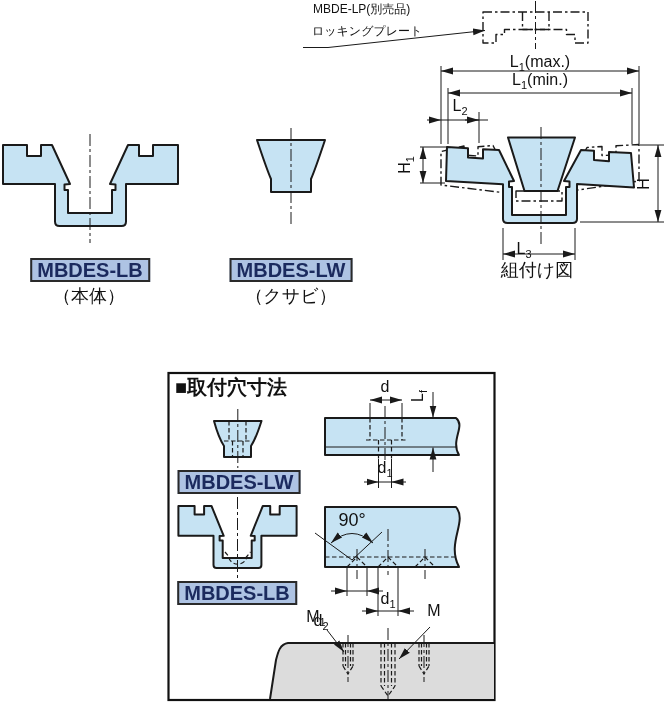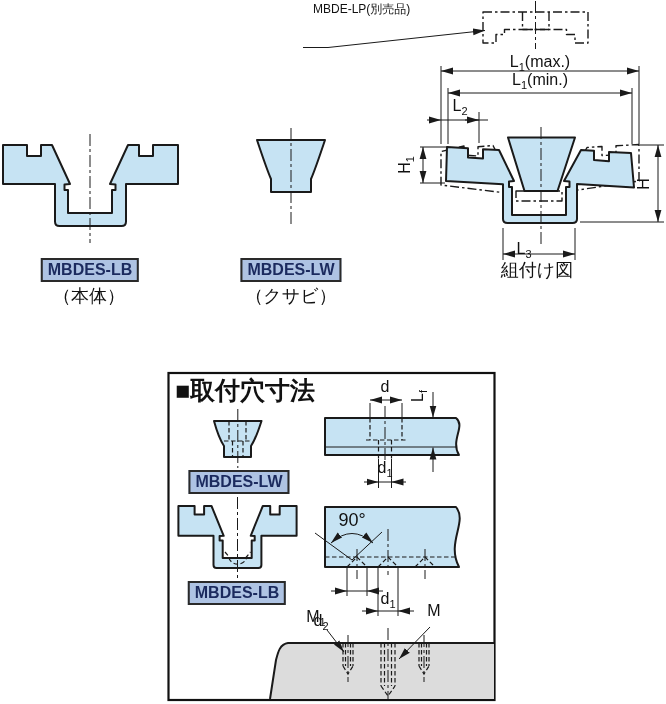--- a/index.html
+++ b/index.html
@@ -16,24 +16,24 @@
   .thin{fill:none;stroke:var(--line);stroke-width:1;}
   .dash{fill:none;stroke:var(--line);stroke-width:1.2;stroke-dasharray:4.5 2.5;}
   .cline{fill:none;stroke:var(--line);stroke-width:1;stroke-dasharray:12 3 3 3;}
   .alt{fill:none;stroke:var(--line);stroke-width:1.4;stroke-dasharray:9 3 2.5 3;stroke-linejoin:round;}
   .lbl{position:absolute;font-size:16px;line-height:1.05;white-space:nowrap;}
   .c{transform:translate(-50%,-50%);}
   .rot{transform:translate(-50%,-50%) rotate(-90deg);}
   .lbl sub{font-size:11px;}
   .jp{font-size:12px;}
   .cap{font-size:18px;}
-  .title{font-size:25px;font-weight:bold;}
+  .title{font-size:20px;font-weight:bold;}
   .plabel{position:absolute;transform:translate(-50%,-50%);background:var(--label-bg);
           border:2px solid #2a2a2a;color:var(--label-text);font-weight:bold;
-          font-size:16px;padding:0 5px;line-height:20px;white-space:nowrap;}
+          font-size:20px;padding:0 5px;line-height:20px;white-space:nowrap;}
 </style>
 </head>
 <body>
 
 <div class="page">
 
 <svg width="666" height="704" viewBox="0 0 666 704">
   <defs>
     <marker id="ah" viewBox="0 0 12 8" refX="12" refY="4" markerWidth="12" markerHeight="8" markerUnits="userSpaceOnUse" orient="auto-start-reverse">
       <path d="M12,4 L0,0.6 L0,7.4 Z" fill="#1a1a1a"></path>
@@ -149,20 +149,21 @@
       <path class="cline" d="M388,628 V699"></path>
       <path class="dash" d="M419,643 V666 M429,643 V666 M421.5,643 V666 M426.5,643 V666 M419,666 L424,674 L429,666"></path>
       <path class="cline" d="M424,635 V682"></path>
       <line class="thin" x1="327" y1="630" x2="344" y2="652" marker-end="url(#ah)"></line>
       <line class="thin" x1="430" y1="627" x2="399" y2="659" marker-end="url(#ah)"></line>
     </g>
   </g>
 </svg>
 
 <div class="lbl jp" style="left:313px;top:3px;"><span>MBDE-LP(別売品)</span></div>
+<div class="lbl jp" style="left:312px;top:25px;"><span>ロッキングプレート</span></div>
 
 <div class="lbl c" style="left:540px;top:64px;"><span>L</span><sub>1</sub><span>(max.)</span></div>
 <div class="lbl c" style="left:540px;top:82px;"><span>L</span><sub>1</sub><span>(min.)</span></div>
 <div class="lbl c" style="left:460px;top:108px;"><span>L</span><sub>2</sub></div>
 <div class="lbl rot" style="left:407px;top:165px;"><span>H</span><sub>1</sub></div>
 <div class="lbl rot" style="left:646px;top:184px;"><span>H</span><sub></sub></div>
 <div class="lbl c" style="left:524px;top:245px;margin-top:6px;"><span>L</span><sub>3</sub></div>
 <div class="lbl cap c" style="left:537px;top:270px;"><span>組付け図</span></div>
 
 <div class="plabel" style="left:90px;top:270px;"><span>MBDES-LB</span></div>

